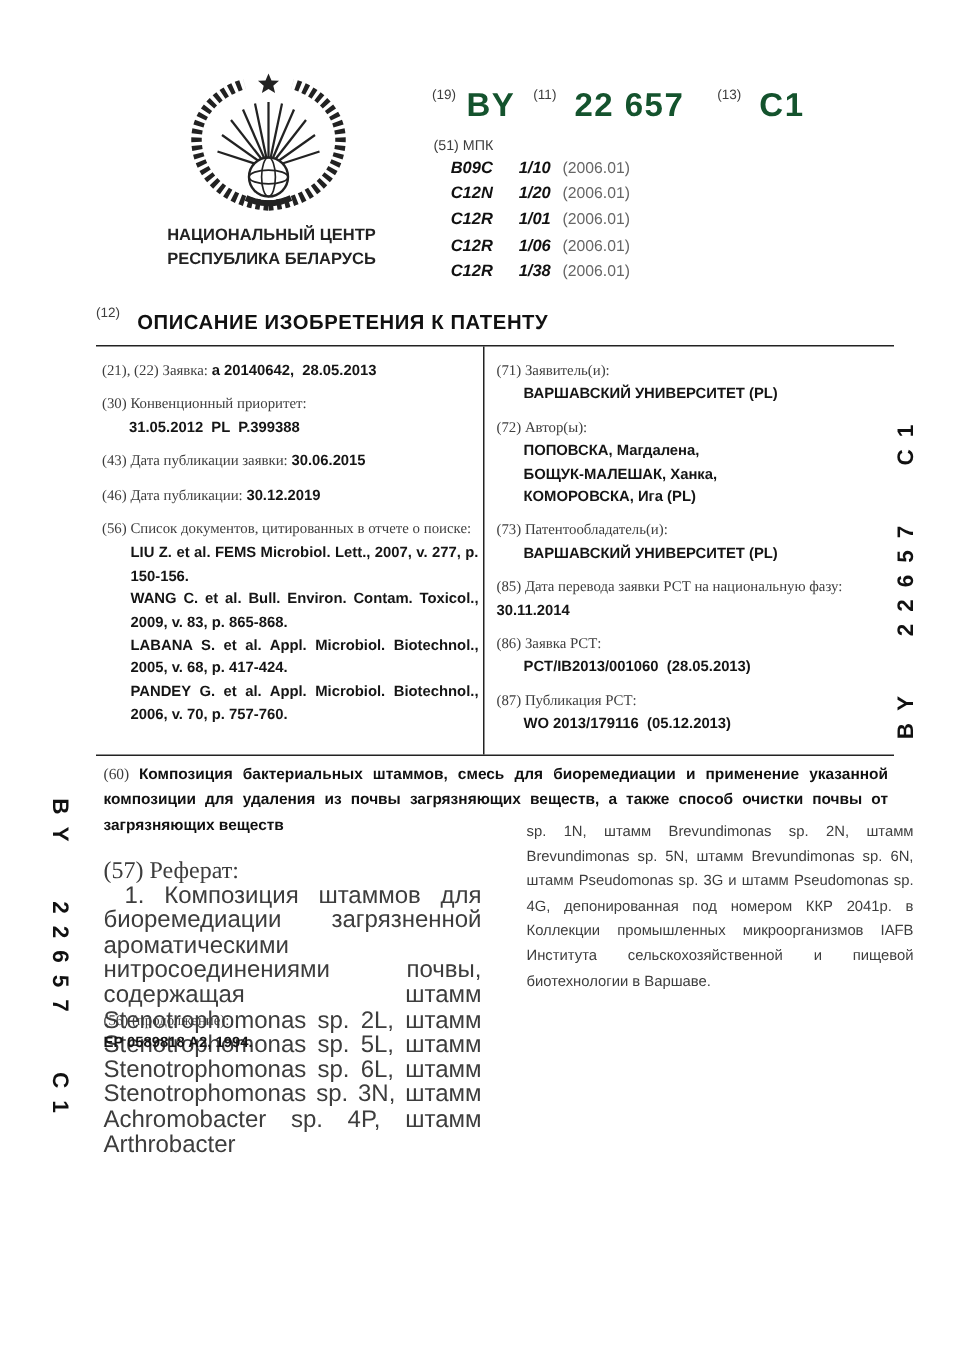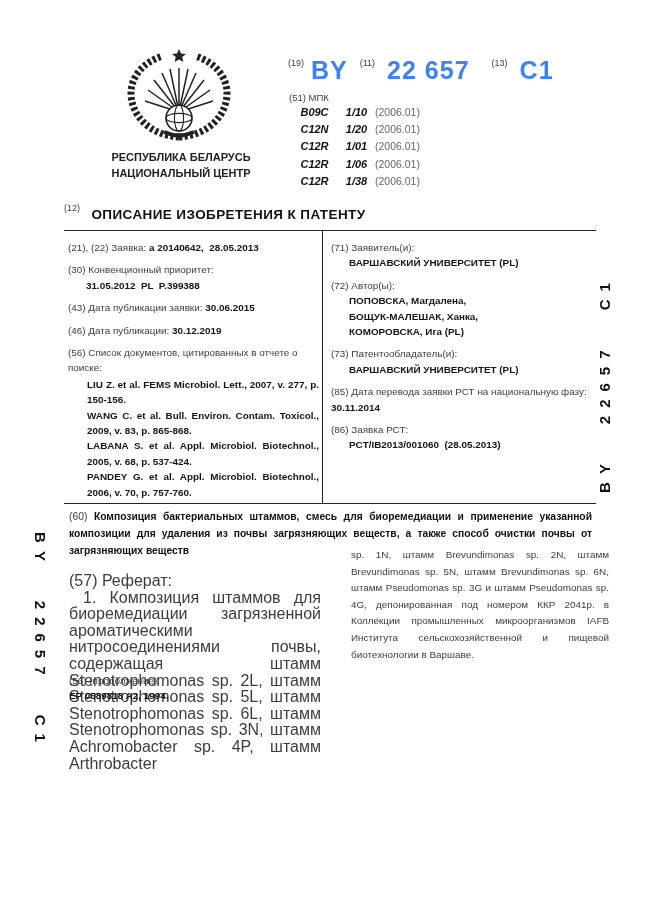--- a/index.html
+++ b/index.html
@@ -2,32 +2,32 @@
 <html><head>
 <meta charset="utf-8">
 <style>
   html,body{margin:0;padding:0;background:#fff;}
   .page{
     position:relative;width:646px;height:912px;background:#fff;overflow:hidden;
     font-family:"Liberation Sans",sans-serif;color:#3d3d3d;
   }
   .abs{position:absolute;}
   .b{font-weight:bold;color:#151515;}
-  .g{color:#3d3d3d;}
+  .g{color:#3d3d3d;font-family:Liberation Serif, serif;}
   .keep{white-space:pre-wrap;}
 
   
   .emblem{left:118px;top:46px;width:122px;height:96px;}
   .caption{left:50px;top:150px;width:262px;text-align:center;
     font-weight:bold;color:#222;font-size:11px;line-height:15.5px;}
 
   
   .bignum{left:288px;top:56px;display:flex;align-items:flex-start;white-space:nowrap;}
   .bignum .sup{font-size:9px;color:#3d3d3d;padding-top:2px;}
-  .bignum .big{font-size:25px;font-weight:bold;color:#3b82f6;line-height:28px;letter-spacing:1px;}
+  .bignum .big{font-size:22px;font-weight:bold;color:#14532d;line-height:28px;letter-spacing:1px;}
   .bignum .sp1{width:7px;} .bignum .sp2{width:12px;} .bignum .sp3{width:22px;}
 
   .ipc-label{left:289px;top:92px;font-size:9.5px;text-align:right;}
   .ipc{left:291px;top:106px;font-size:11px;text-align:center;}
   .ipc .row{display:flex;height:17.2px;align-items:baseline;}
   .ipc .cls{width:47px;font-weight:bold;font-style:italic;color:#111;}
   .ipc .grp{width:37px;font-weight:bold;font-style:italic;color:#111;}
   .ipc .ver{color:#666;font-size:10.5px;}
 
   
@@ -83,22 +83,22 @@
       <line x1="61" y1="66" x2="27" y2="55"></line>
       <line x1="61" y1="66" x2="95" y2="55"></line>
     </g>
     <circle cx="61" cy="72" r="13" fill="#fff" stroke="#222" stroke-width="1.6"></circle>
     <ellipse cx="61" cy="72" rx="13" ry="4.6" fill="none" stroke="#222" stroke-width="1.1"></ellipse>
     <ellipse cx="61" cy="72" rx="4.6" ry="13" fill="none" stroke="#222" stroke-width="1.1"></ellipse>
     <path d="M46 86 q15 7 30 0" fill="none" stroke="#222" stroke-width="4"></path>
   </svg>
 
   <div class="abs caption">
+    <div>НАЦИОНАЛЬНЫЙ ЦЕНТР</div>
     <div>РЕСПУБЛИКА БЕЛАРУСЬ</div>
-    <div>НАЦИОНАЛЬНЫЙ ЦЕНТР</div>
   </div>
 
   <div class="abs bignum">
     <span class="sup">(19)</span>
     <span class="sp1"></span>
     <span class="big">BY</span>
     <span class="sp2"></span>
     <span class="sup">(11)</span>
     <span class="sp2"></span>
     <span class="big">22 657</span>
@@ -147,36 +147,38 @@
 
   <div class="abs biblio leftcol">
     <p class="item"><span class="g keep">(21), (22) Заявка: </span><span class="b keep">а 20140642,  28.05.2013</span></p>
     <p class="item"><span class="g">(30) Конвенционный приоритет:</span><br>
       <span class="b ind keep" style="display:inline-block">31.05.2012  PL  P.399388</span></p>
     <p class="item"><span class="g keep">(43) Дата публикации заявки: </span><span class="b">30.06.2015</span></p>
     <p class="item"><span class="g keep">(46) Дата публикации: </span><span class="b">30.12.2019</span></p>
     <p class="item" style="margin-bottom:1px"><span class="g">(56) Список документов, цитированных в отчете о поиске:</span></p>
     <div class="cit">LIU Z. et al. FEMS Microbiol. Lett., 2007, v. 277, p. 150-156.</div>
     <div class="cit">WANG C. et al. Bull. Environ. Contam. Toxicol., 2009, v. 83, p. 865-868.</div>
-    <div class="cit">LABANA S. et al. Appl. Microbiol. Biotechnol., 2005, v. 68, p. 537-424.</div>
+    <div class="cit">LABANA S. et al. Appl. Microbiol. Biotechnol., 2005, v. 68, p. 417-424.</div>
     <div class="cit">PANDEY G. et al. Appl. Microbiol. Biotechnol., 2006, v. 70, p. 757-760.</div>
   </div>
 
   <div class="abs biblio rightcol">
     <p class="item"><span class="g">(71) Заявитель(и):</span><br>
       <span class="b ind" style="display:inline-block">ВАРШАВСКИЙ УНИВЕРСИТЕТ (PL)</span></p>
     <p class="item"><span class="g">(72) Автор(ы):</span><br>
       <span class="b ind" style="display:inline-block">ПОПОВСКА, Магдалена,</span><br>
       <span class="b ind" style="display:inline-block">БОЩУК-МАЛЕШАК, Ханка,</span><br>
       <span class="b ind" style="display:inline-block">КОМОРОВСКА, Ига (PL)</span></p>
     <p class="item"><span class="g">(73) Патентообладатель(и):</span><br>
       <span class="b ind" style="display:inline-block">ВАРШАВСКИЙ УНИВЕРСИТЕТ (PL)</span></p>
     <p class="item"><span class="g keep">(85) Дата перевода заявки РСТ на национальную фазу: </span><span class="b">30.11.2014</span></p>
     <p class="item"><span class="g">(86) Заявка РСТ:</span><br>
       <span class="b ind keep" style="display:inline-block">PCT/IB2013/001060  (28.05.2013)</span></p>
+    <p class="item"><span class="g">(87) Публикация РСТ:</span><br>
+      <span class="b ind keep" style="display:inline-block">WO 2013/179116  (05.12.2013)</span></p>
   </div>
 
   <div class="abs title54">
     <span class="g keep">(60) </span><span class="tt">Композиция бактериальных штаммов, смесь для биоремедиации и применение указанной композиции для удаления из почвы загрязняющих веществ, а также способ очистки почвы от загрязняющих веществ</span>
   </div>
 
   <div class="abs abs57a">
     <div class="g" style="text-align:left">(57) Реферат:</div>
     <p class="para">1. Композиция штаммов для биоремедиации загрязненной ароматическими нитросоединениями почвы, содержащая штамм Stenotrophomonas sp. 2L, штамм Stenotrophomonas sp. 5L, штамм Stenotrophomonas sp. 6L, штамм Stenotrophomonas sp. 3N, штамм Achromobacter sp. 4P, штамм Arthrobacter</p>
   </div>

